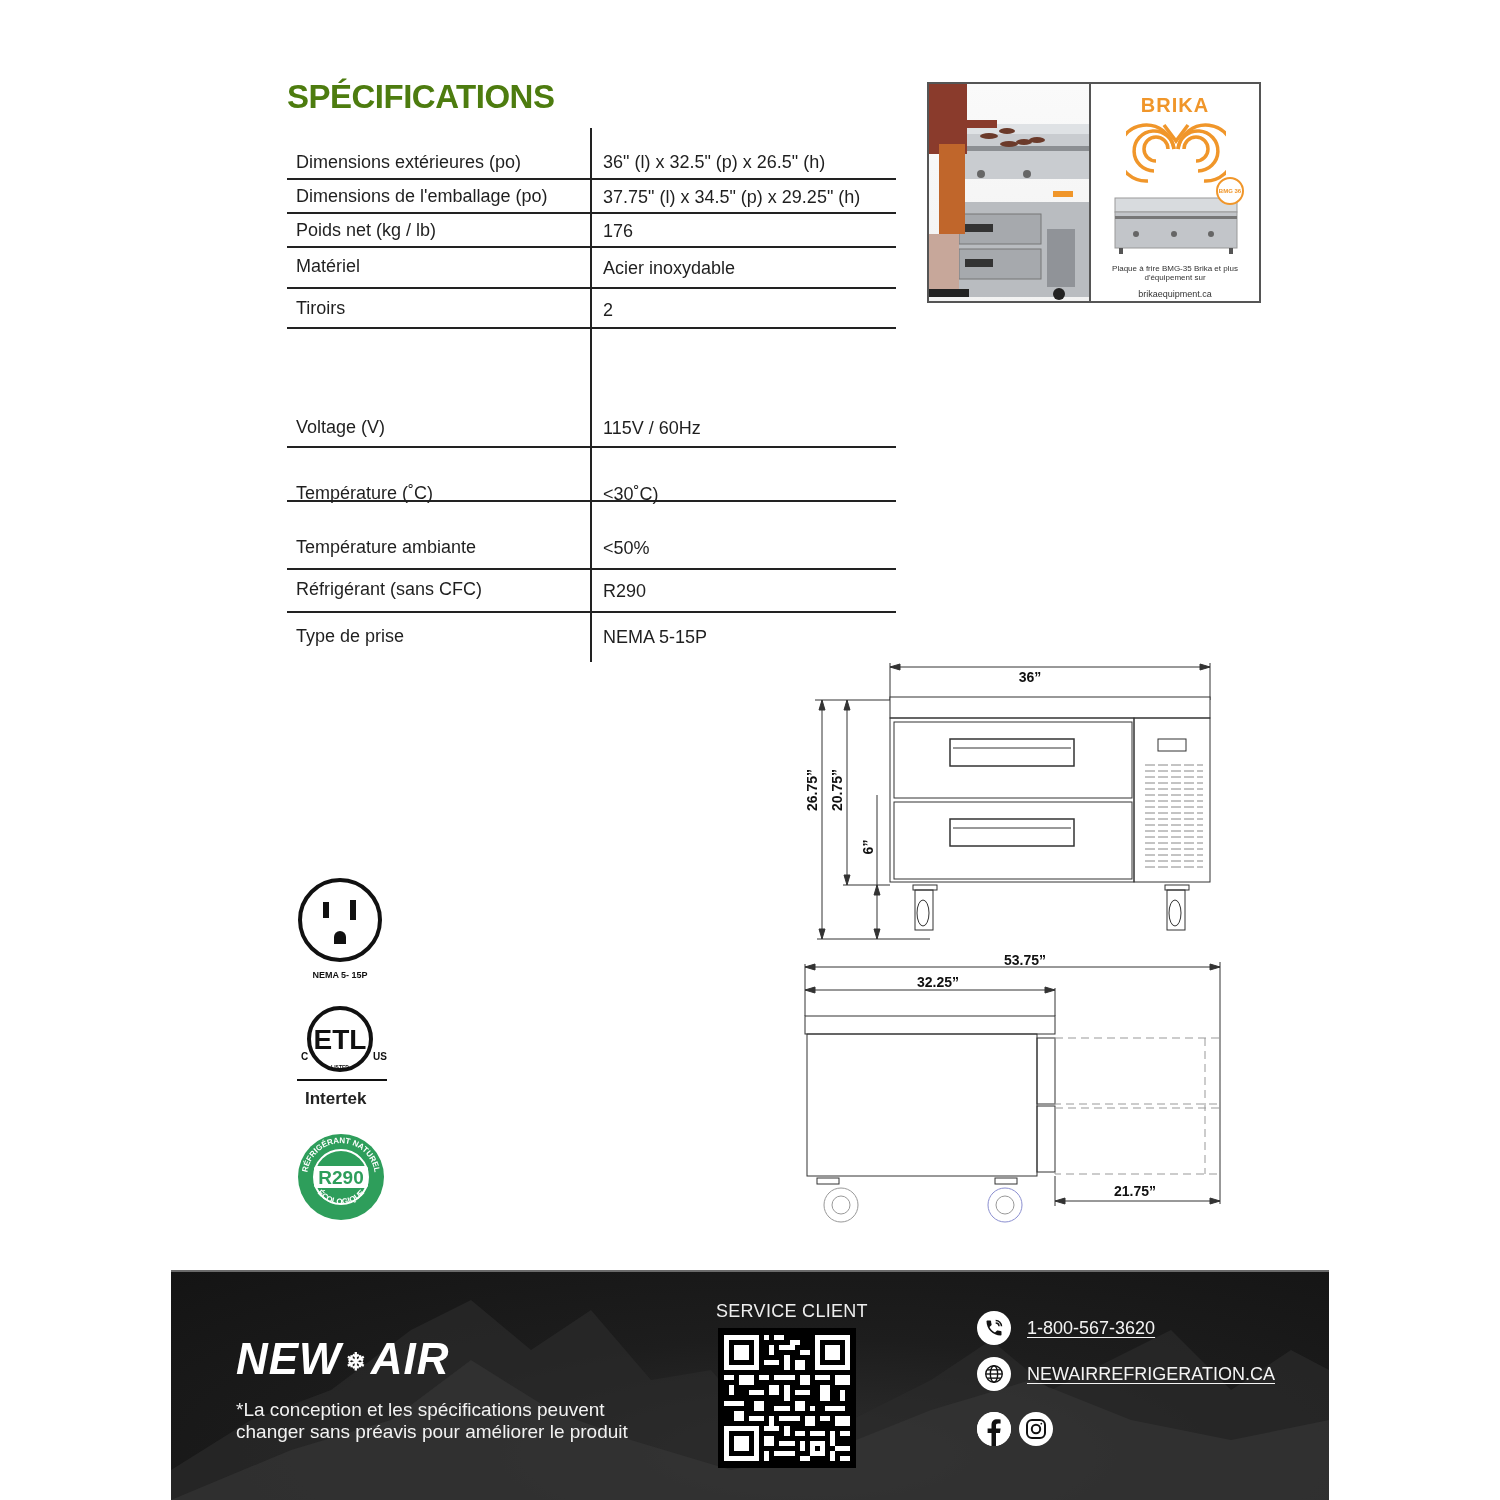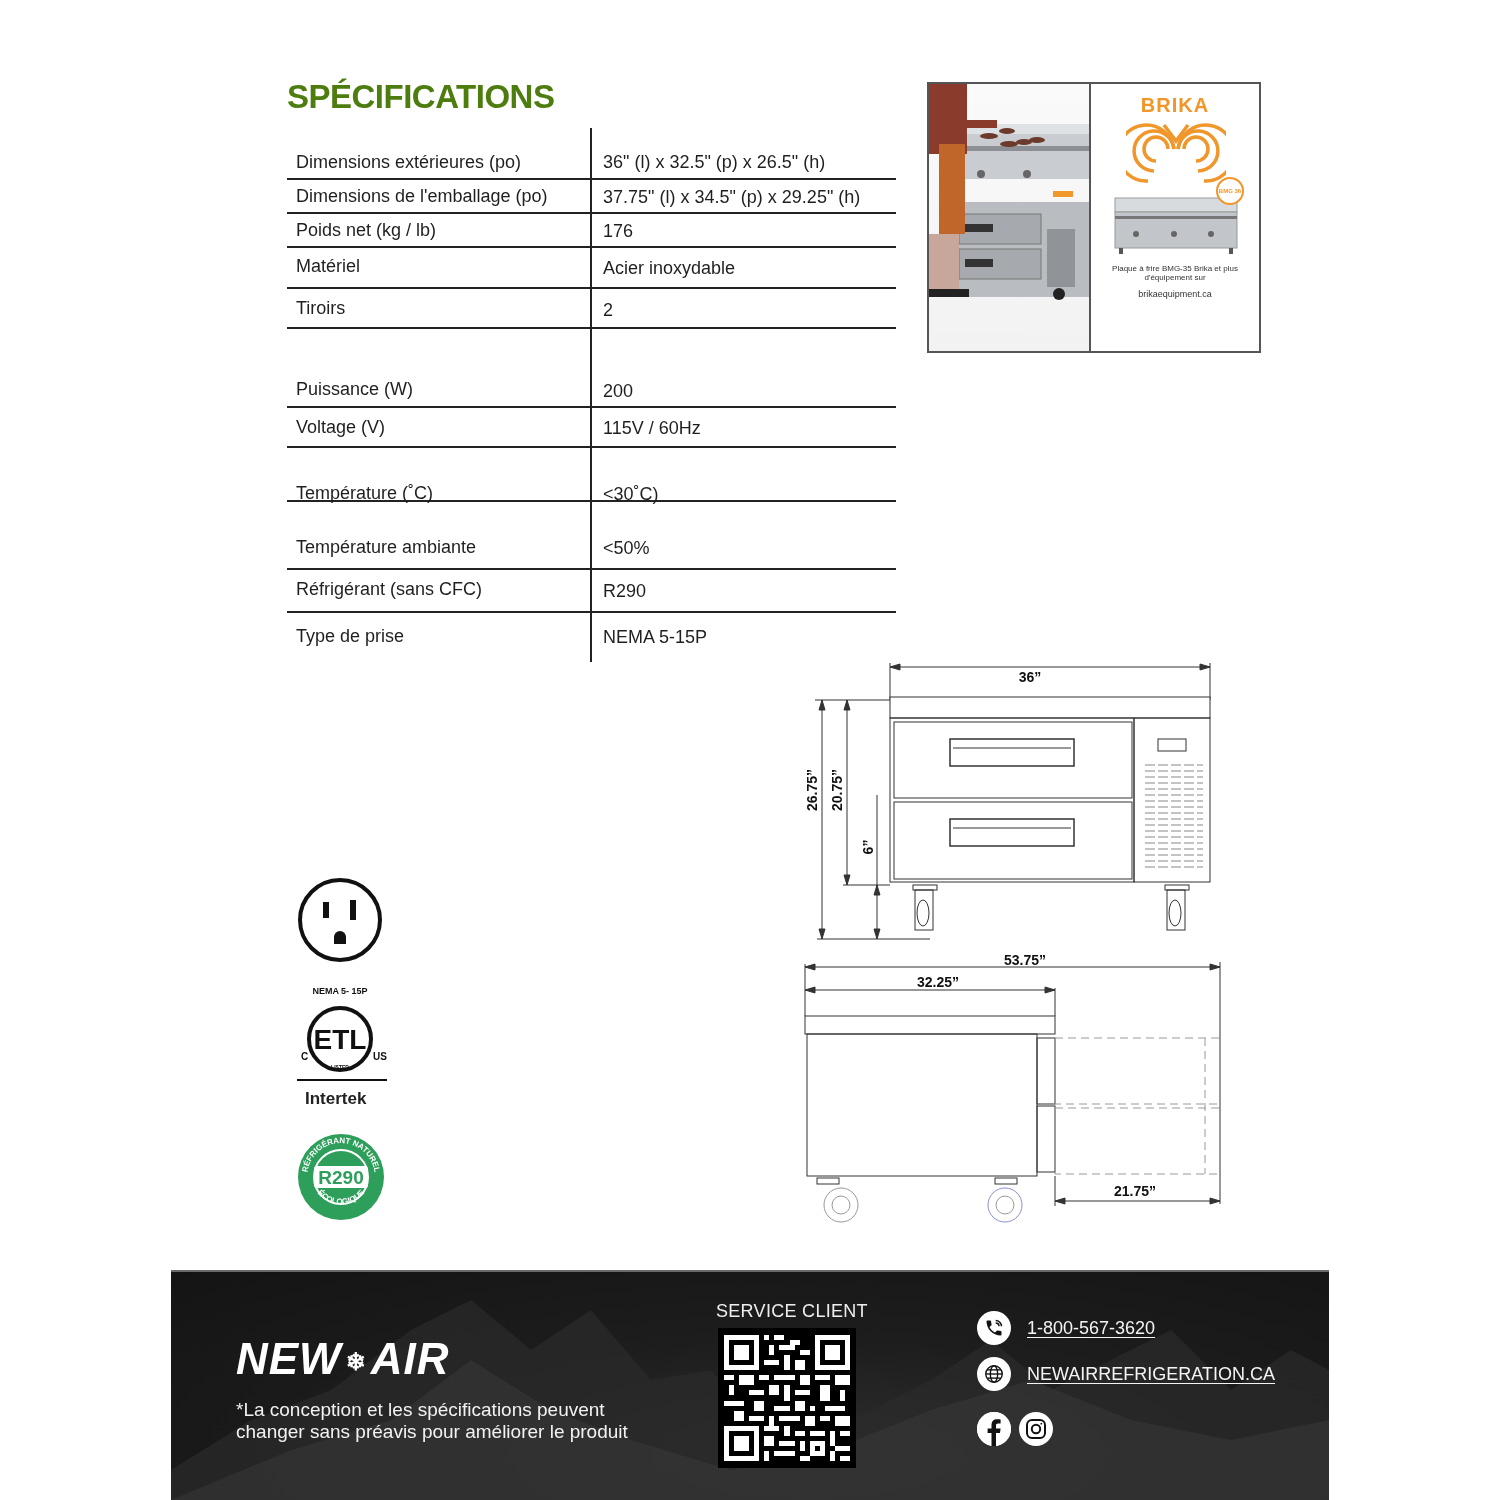--- a/index.html
+++ b/index.html
@@ -10,21 +10,21 @@
 
   
   .spec-table { position: absolute; left: 287px; top: 128px; width: 609px; height: 534px; }
   .spec-divider { position: absolute; left: 303px; top: 0; width: 2px; height: 534px; background: #222; }
   .spec-row { position: absolute; left: 0; width: 609px; border-bottom: 2px solid #222; }
   .spec-row.last { border-bottom: none; }
   .spec-label { position: absolute; left: 9px; font-size: 18px; color: #1f1f1f; white-space: nowrap; }
   .spec-value { position: absolute; left: 316px; font-size: 18px; color: #1f1f1f; white-space: nowrap; }
 
   
-  .promo { position: absolute; left: 927px; top: 82px; width: 334px; height: 271px; border: 2px solid #555; background: #fff; display: flex; }
+  .promo { position: absolute; left: 927px; top: 82px; width: 334px; height: 221px; border: 2px solid #555; background: #fff; display: flex; }
   .promo-photo { width: 162px; height: 100%; border-right: 2px solid #555; position: relative; overflow: hidden; background: linear-gradient(180deg,#fafafa 0%,#f2f2f2 100%); }
   .promo-brand { flex: 1; position: relative; }
   .brika-logo { position: absolute; top: 10px; left: 0; width: 100%; text-align: center; font-size: 20px; font-weight: bold; letter-spacing: 1px; color: #f0962a; }
   .promo-caption { position: absolute; top: 180px; left: 0; width: 100%; text-align: center; font-size: 8px; line-height: 9px; color: #333; }
   .promo-url { position: absolute; top: 205px; left: 0; width: 100%; text-align: center; font-size: 9px; color: #333; }
 
   
   .dim-text { font-family: "Liberation Sans", sans-serif; font-weight: bold; font-size: 14px; fill: #111; }
 
   
@@ -66,24 +66,20 @@
     <span class="spec-label" style="top:6px">Poids net (kg / lb)</span>
     <span class="spec-value" style="top:7px">176</span>
   </div>
   <div class="spec-row" style="top:120px;height:41px">
     <span class="spec-label" style="top:8px">Matériel</span>
     <span class="spec-value" style="top:10px">Acier inoxydable</span>
   </div>
   <div class="spec-row" style="top:161px;height:40px">
     <span class="spec-label" style="top:9px">Tiroirs</span>
     <span class="spec-value" style="top:11px">2</span>
-  </div>
-  <div class="spec-row" style="top:241px;height:39px">
-    <span class="spec-label" style="top:10px">Puissance (W)</span>
-    <span class="spec-value" style="top:12px">200</span>
   </div>
   <div class="spec-row" style="top:280px;height:40px">
     <span class="spec-label" style="top:9px">Voltage (V)</span>
     <span class="spec-value" style="top:10px">115V / 60Hz</span>
   </div>
   <div class="spec-row" style="top:344px;height:30px">
     <span class="spec-label" style="top:11px">Température (˚C)</span>
     <span class="spec-value" style="top:12px">&lt;30˚C)</span>
   </div>
   <div class="spec-row" style="top:401px;height:41px">
@@ -274,21 +270,21 @@
   <text class="dim-text" x="340" y="248" text-anchor="middle">21.75”</text>
 </svg>
 
 <div class="cert" style="top:878px;width:100px">
   <svg width="100" height="88" viewBox="0 0 100 88">
     <circle cx="50" cy="42" r="40" fill="none" stroke="#111" stroke-width="4"></circle>
     <rect x="33" y="24" width="6" height="16" fill="#111"></rect>
     <rect x="60" y="22" width="6" height="20" fill="#111"></rect>
     <path d="M44 66 L44 59 A6 6 0 0 1 56 59 L56 66 Z" fill="#111"></path>
   </svg>
-  <div class="cert-label" style="margin-top:16px">NEMA 5- 15P</div>
+  <div class="cert-label" style="margin-top:0">NEMA 5- 15P</div>
 </div>
 
 <div class="cert" style="top:1005px;left:297px;width:100px;height:100px">
   <svg width="100" height="72" viewBox="0 0 100 72">
     <circle cx="43" cy="34" r="31" fill="none" stroke="#111" stroke-width="4"></circle>
     <text x="43" y="44" text-anchor="middle" font-family="Liberation Sans, sans-serif" font-weight="bold" font-size="28" fill="#111">ETL</text>
     <text x="4" y="55" font-family="Liberation Sans, sans-serif" font-weight="bold" font-size="10" fill="#111">C</text>
     <text x="76" y="55" font-family="Liberation Sans, sans-serif" font-weight="bold" font-size="10" fill="#111">US</text>
     <text x="43" y="64" text-anchor="middle" font-family="Liberation Sans, sans-serif" font-weight="bold" font-size="5" fill="#111">LISTED</text>
   </svg>

